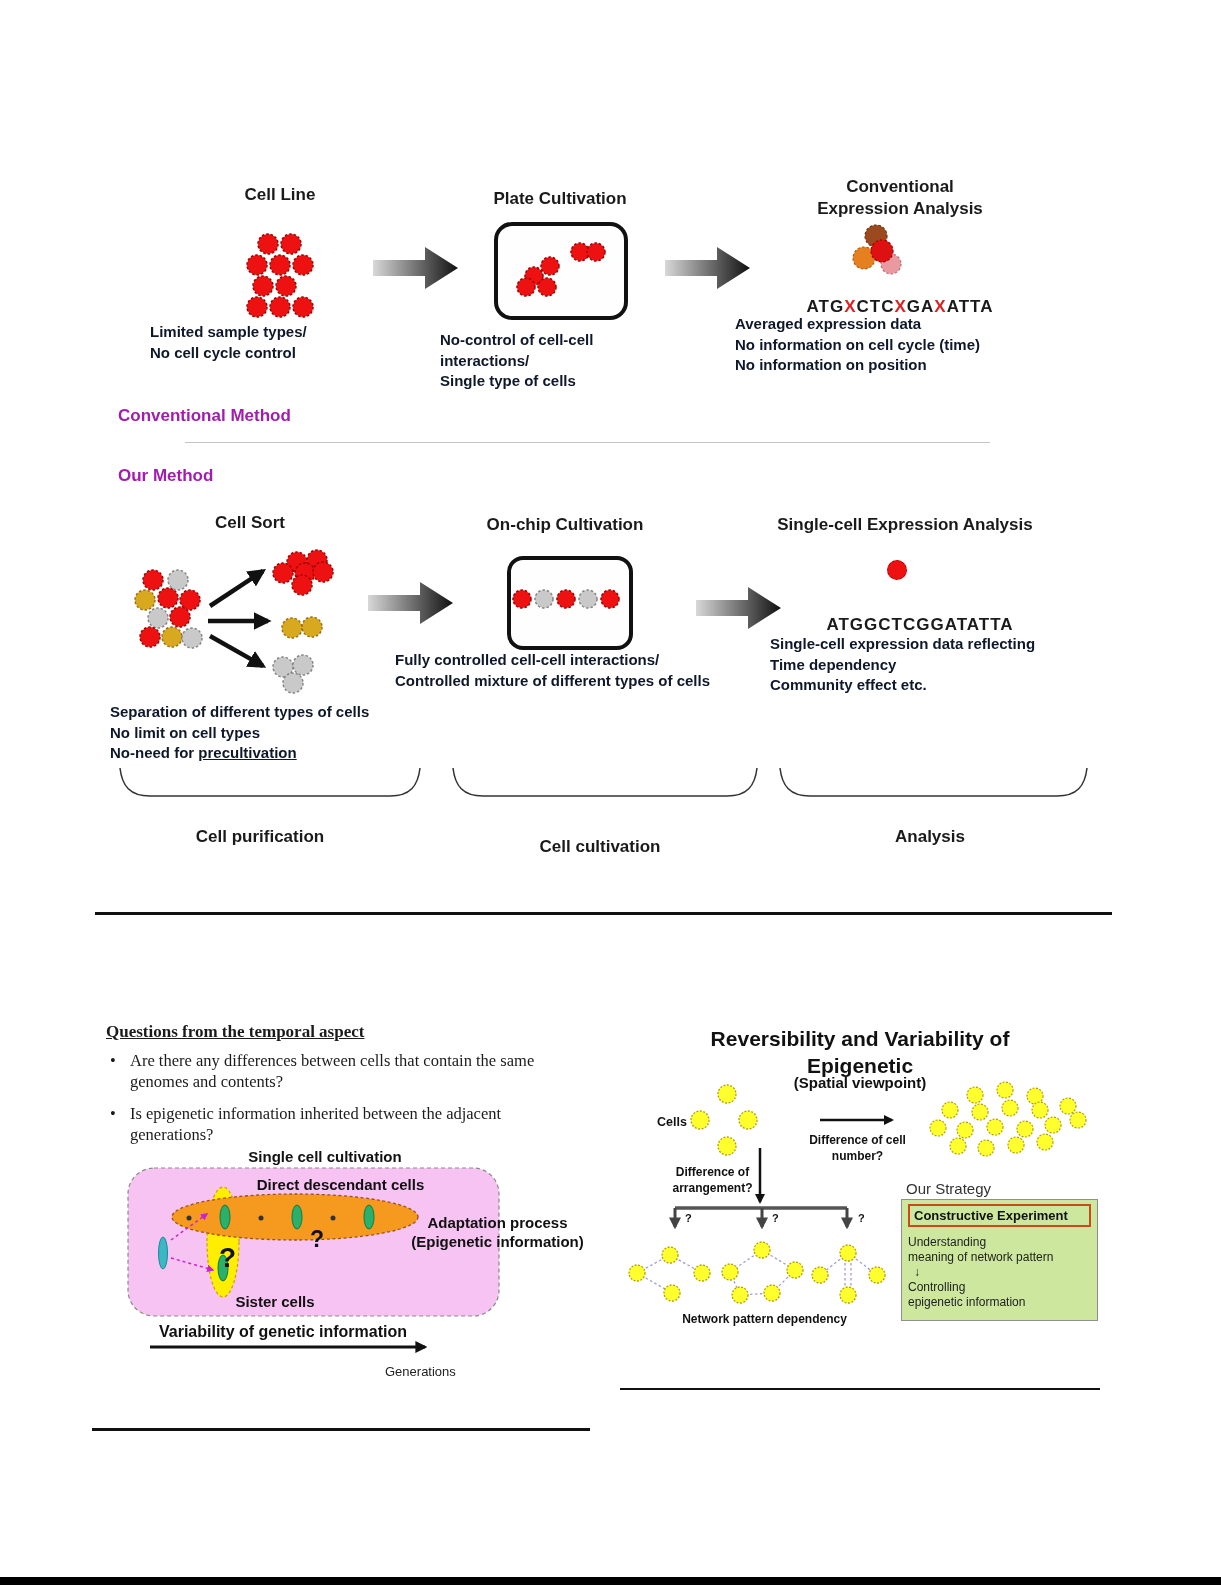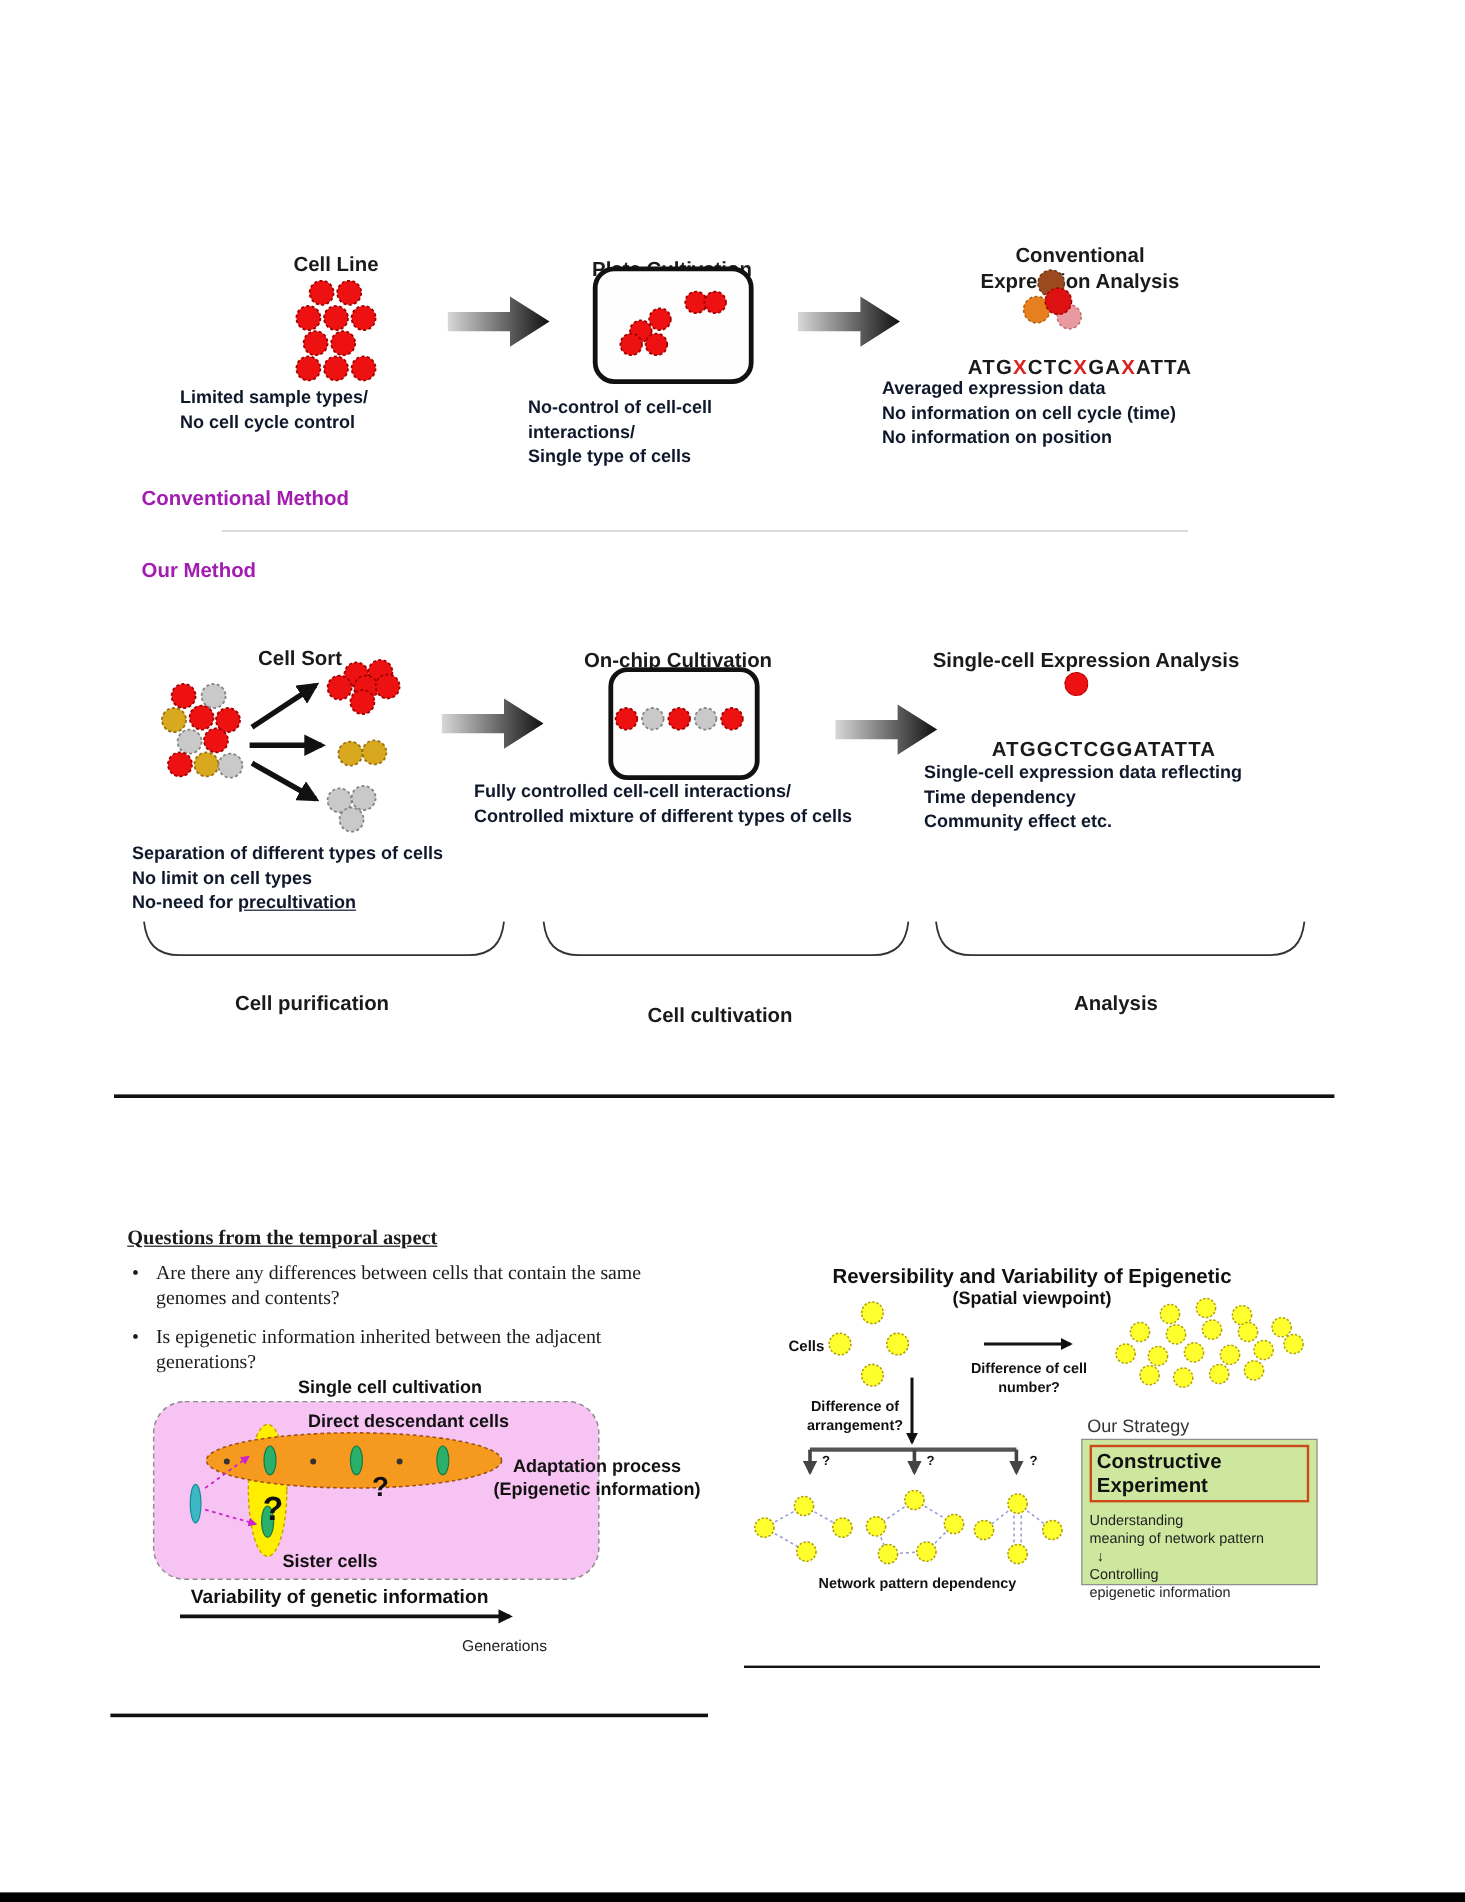--- a/index.html
+++ b/index.html
@@ -1,35 +1,35 @@
 <!DOCTYPE html>
 <html><head>
 <meta charset="utf-8">
 <style>
   html,body{margin:0;padding:0;background:#ffffff;}
   .page{position:relative;width:1221px;height:1585px;background:#ffffff;overflow:hidden;
         font-family:"Liberation Sans",sans-serif;color:#1a1a1a;}
   .abs{position:absolute;}
-  .t-title{position:absolute;font-weight:bold;font-size:17px;text-align:center;color:#1a1a1a;line-height:1.3;margin-top:26px;}
+  .t-title{position:absolute;font-weight:bold;font-size:17px;text-align:center;color:#1a1a1a;line-height:1.3;}
   .cap{position:absolute;font-weight:bold;font-size:15px;text-align:left;color:#0f172a;line-height:1.38;}
   .seq{position:absolute;font-weight:bold;font-size:17px;text-align:center;letter-spacing:1px;color:#1a1a1a;margin-top:11px;}
   .seq .seq-red{color:#dd2222;}
   .method{position:absolute;font-weight:bold;font-size:17px;color:#a21caf;}
   .phase{position:absolute;font-weight:bold;font-size:17px;text-align:center;color:#1a1a1a;}
   .chipbox{position:absolute;border:4px solid #111;border-radius:18px;background:#fefefe;}
   .hline{position:absolute;background:#111;}
   .serifblock{position:absolute;font-family:"Liberation Serif",serif;color:#1b1b1b;}
   .serifblock h3{margin:0 0 8px 0;font-size:17px;font-weight:bold;text-decoration:underline;}
   .bullet-row{display:flex;margin-bottom:10px;font-size:16.5px;line-height:1.3;}
   .bullet-dot{width:20px;flex:0 0 20px;text-align:left;padding-left:4px;}
   .dlabel{position:absolute;font-weight:bold;font-size:15px;text-align:center;color:#111;line-height:1.25;}
   .qmark{position:absolute;font-weight:bold;color:#111;}
   .small-b{position:absolute;font-weight:bold;font-size:12px;text-align:center;color:#111;line-height:1.3;}
   .greenbox{position:absolute;background:#cde89e;border:1.5px solid #8f8f8f;padding:4px 6px;box-sizing:border-box;}
-  .greenbox .cbx{border:2px solid #cc4a1a;font-weight:bold;font-size:17px;color:#111;text-align:left;
+  .greenbox .cbx{border:2px solid #cc4a1a;font-weight:bold;font-size:13px;color:#111;text-align:left;
                  padding:2px 4px;margin-bottom:8px;background:#cde89e;}
   .greenbox .gl{font-size:12px;color:#222;line-height:1.25;}
   .underl{text-decoration:underline;}
   .singlecell{position:absolute;width:20px;height:20px;border-radius:50%;
               background:#ee1111;border:1.5px dashed #a00000;box-sizing:border-box;}
 </style>
 </head>
 <body>
 
 <div class="page">
@@ -270,21 +270,21 @@
     <div>Adaptation process</div>
     <div>(Epigenetic information)</div>
   </div>
 
   <div class="dlabel" style="left:220px;top:1293px;width:110px">Sister cells</div>
   <div class="dlabel" style="left:148px;top:1322px;width:270px;font-size:16px">Variability of genetic information</div>
   <div class="abs" style="left:385px;top:1364px;font-size:13px;color:#222">Generations</div>
 
   <div class="hline" style="left:92px;top:1428px;width:498px;height:2.5px"></div>
 
-  <div class="small-b" style="left:660px;top:1053px;width:400px;font-size:17px">
+  <div class="small-b" style="left:660px;top:1025px;width:400px;font-size:21px">
     <div>Reversibility and Variability of Epigenetic</div>
   </div>
   <div class="small-b" style="left:760px;top:1073px;width:200px;font-size:15px">(Spatial viewpoint)</div>
   <div class="small-b" style="left:648px;top:1114px;width:48px;font-size:12.5px">Cells</div>
 
   <svg class="abs" style="left:620px;top:1080px" width="480" height="235">
     <g fill="#ffff2e" stroke="#b0a000" stroke-width="1.3" stroke-dasharray="2,1.5">
       <circle cx="107" cy="14" r="9"></circle>
         <circle cx="80" cy="40" r="9"></circle>
         <circle cx="128" cy="40" r="9"></circle>

